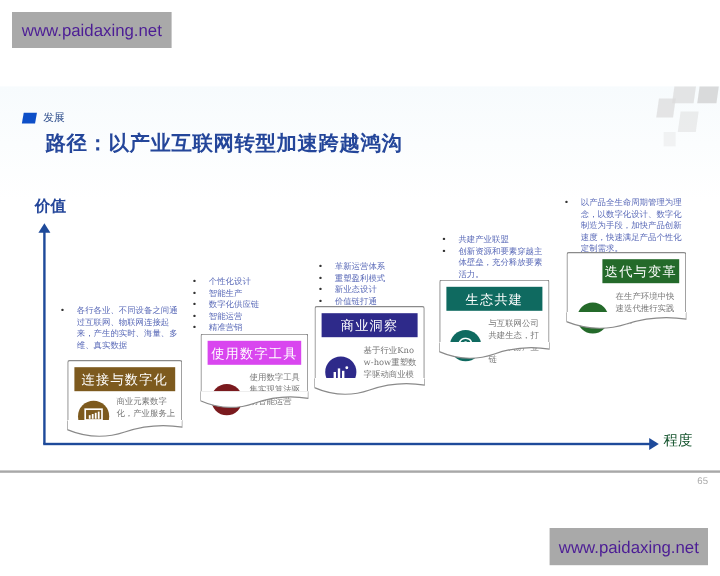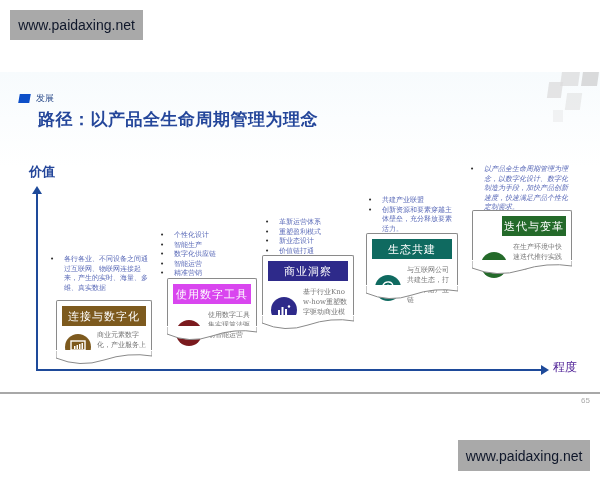--- a/index.html
+++ b/index.html
@@ -1,20 +1,20 @@
 <!DOCTYPE html>
 <html><head>
 <meta charset="utf-8">
 <style>
   * { box-sizing: border-box; margin: 0; padding: 0; }
   html, body { width: 600px; height: 480px; background: #ffffff; overflow: hidden; }
   body { position: relative; font-family: "DejaVu Serif", "Liberation Serif", serif; color: #333; }
 
   .watermark {
-    position: absolute; background: #a9a9a9; color: #0f172a;
+    position: absolute; background: #a9a9a9; color: #4c1d95;
     font-family: "Liberation Sans", "DejaVu Sans", sans-serif;
     font-size: 14px; display: flex; align-items: center; justify-content: center;
   }
   .wm-top { left: 10px; top: 10px; width: 133px; height: 30px; }
   .wm-bottom { left: 458px; top: 440px; width: 132px; height: 31px; }
 
   .slide {
     position: absolute; left: 0; top: 72px; width: 600px; height: 318px;
     background: linear-gradient(#f7fbfd, #ffffff 30%);
   }
@@ -28,21 +28,21 @@
 
   .deco { position: absolute; background: #dcdcdc; opacity: .75; }
 
   .axis-y { position: absolute; left: 36px; top: 193px; width: 2px; height: 177px; background: #1e4a9a; }
   .axis-y-arrow { position: absolute; left: 32px; top: 186px; width: 0; height: 0;
     border-left: 5px solid transparent; border-right: 5px solid transparent; border-bottom: 8px solid #1e4a9a; }
   .axis-x { position: absolute; left: 36px; top: 369px; width: 506px; height: 2px; background: #1e4a9a; }
   .axis-x-arrow { position: absolute; left: 541px; top: 365px; width: 0; height: 0;
     border-top: 5px solid transparent; border-bottom: 5px solid transparent; border-left: 8px solid #1e4a9a; }
   .axis-y-label { position: absolute; left: 29px; top: 163px; font-size: 13px; color: #24469a; font-weight: bold; }
-  .axis-x-label { position: absolute; left: 553px; top: 359px; font-size: 12px; color: #4c1d95; }
+  .axis-x-label { position: absolute; left: 553px; top: 359px; font-size: 12px; color: #14532d; }
 
   .bullets { position: absolute; font-size: 7px; line-height: 9.5px; color: #5a6ab8; list-style: none; }
   .bullets li { position: relative; padding-left: 14px; }
   .bullets li::before { content: "•"; position: absolute; left: 0; color: #333; }
 
   .card {
     position: absolute; background: #ffffff; border: 1px solid #8a8a8a; border-bottom: none;
     border-radius: 2px 2px 0 0;
   }
   .card-wave { position: absolute; left: -1px; bottom: -14px; width: calc(100% + 2px); height: 16px; }
@@ -61,21 +61,21 @@
 <div class="deco" style="left:561px;top:72px;width:18px;height:14px;transform:skewX(-8deg);"></div>
 <div class="deco" style="left:582px;top:72px;width:16px;height:14px;background:#cfcfcf;transform:skewX(-8deg);"></div>
 <div class="deco" style="left:548px;top:82px;width:14px;height:16px;transform:skewX(-8deg);"></div>
 <div class="deco" style="left:566px;top:93px;width:15px;height:17px;transform:skewX(-8deg);opacity:.5;"></div>
 <div class="deco" style="left:553px;top:110px;width:10px;height:12px;opacity:.3;"></div>
 
 <div class="section-tag">
   <span class="section-square"></span>
   <span class="section-label">发展</span>
 </div>
-<div class="slide-title">路径：以产品全生命周期管理为理念</div>
+<div class="slide-title">路径：以产业互联网转型加速跨越鸿沟</div>
 
 <div class="axis-y-label">价值</div>
 <div class="axis-y-arrow"></div>
 <div class="axis-y"></div>
 <div class="axis-x"></div>
 <div class="axis-x-arrow"></div>
 <div class="axis-x-label">程度</div>
 
 <ul class="bullets" style="left:50px;top:255px;width:100px;">
   <li>各行各业、不同设备之间通过互联网、物联网连接起来，产生的实时、海量、多维、真实数据</li>
@@ -163,21 +163,21 @@
         </svg>
     </div>
     <div class="card-desc">与互联网公司共建生态，打通上下游产业链</div>
   </div>
   <svg class="card-wave" viewBox="0 0 100 16" preserveAspectRatio="none">
       <path d="M0,0 L0,8 Q25,18 50,10 Q75,2 100,6 L100,0 Z" fill="#fff" stroke="#8a8a8a" stroke-width="1" vector-effect="non-scaling-stroke"></path>
       <rect x="0" y="-1" width="100" height="2" fill="#fff"></rect>
     </svg>
 </div>
 
-<ul class="bullets" style="left:470px;top:165px;width:100px;font-style:italic;">
+<ul class="bullets" style="left:470px;top:165px;width:100px;">
   <li>以产品全生命周期管理为理念，以数字化设计、数字化制造为手段，加快产品创新速度，快速满足产品个性化定制需求。</li>
 </ul>
 <div class="card" style="left:472px;top:210px;width:100px;height:52px;">
   <div class="card-header" style="background:#246a2a;margin-left:29px;">迭代与变革</div>
   <div class="card-body">
     <div class="card-icon" style="background:#246a2a;">
       <svg width="14" height="14" viewBox="0 0 14 14">
           <path d="M5,2 L9,2 L8,4 Q12,6 12,10 Q12,13 7,13 Q2,13 2,10 Q2,6 6,4 Z" fill="#fff"></path>
           <text x="7" y="11.5" font-size="6" text-anchor="middle" fill="#246a2a" font-family="DejaVu Sans, sans-serif" font-weight="bold">$</text>
         </svg>

